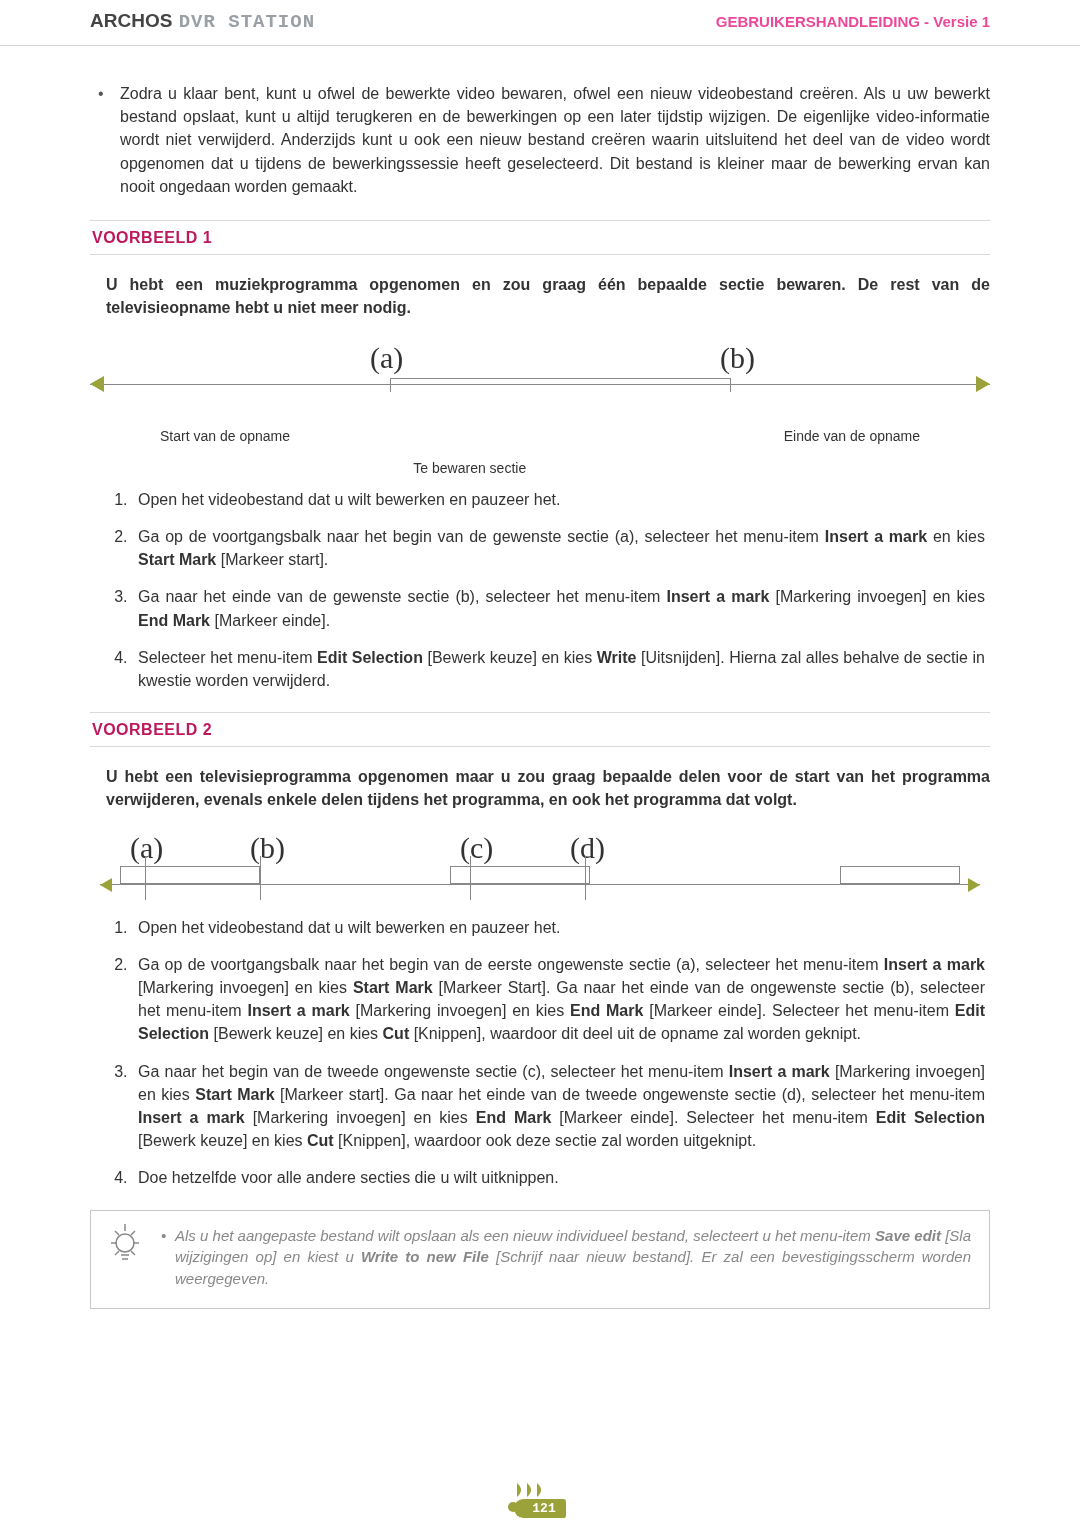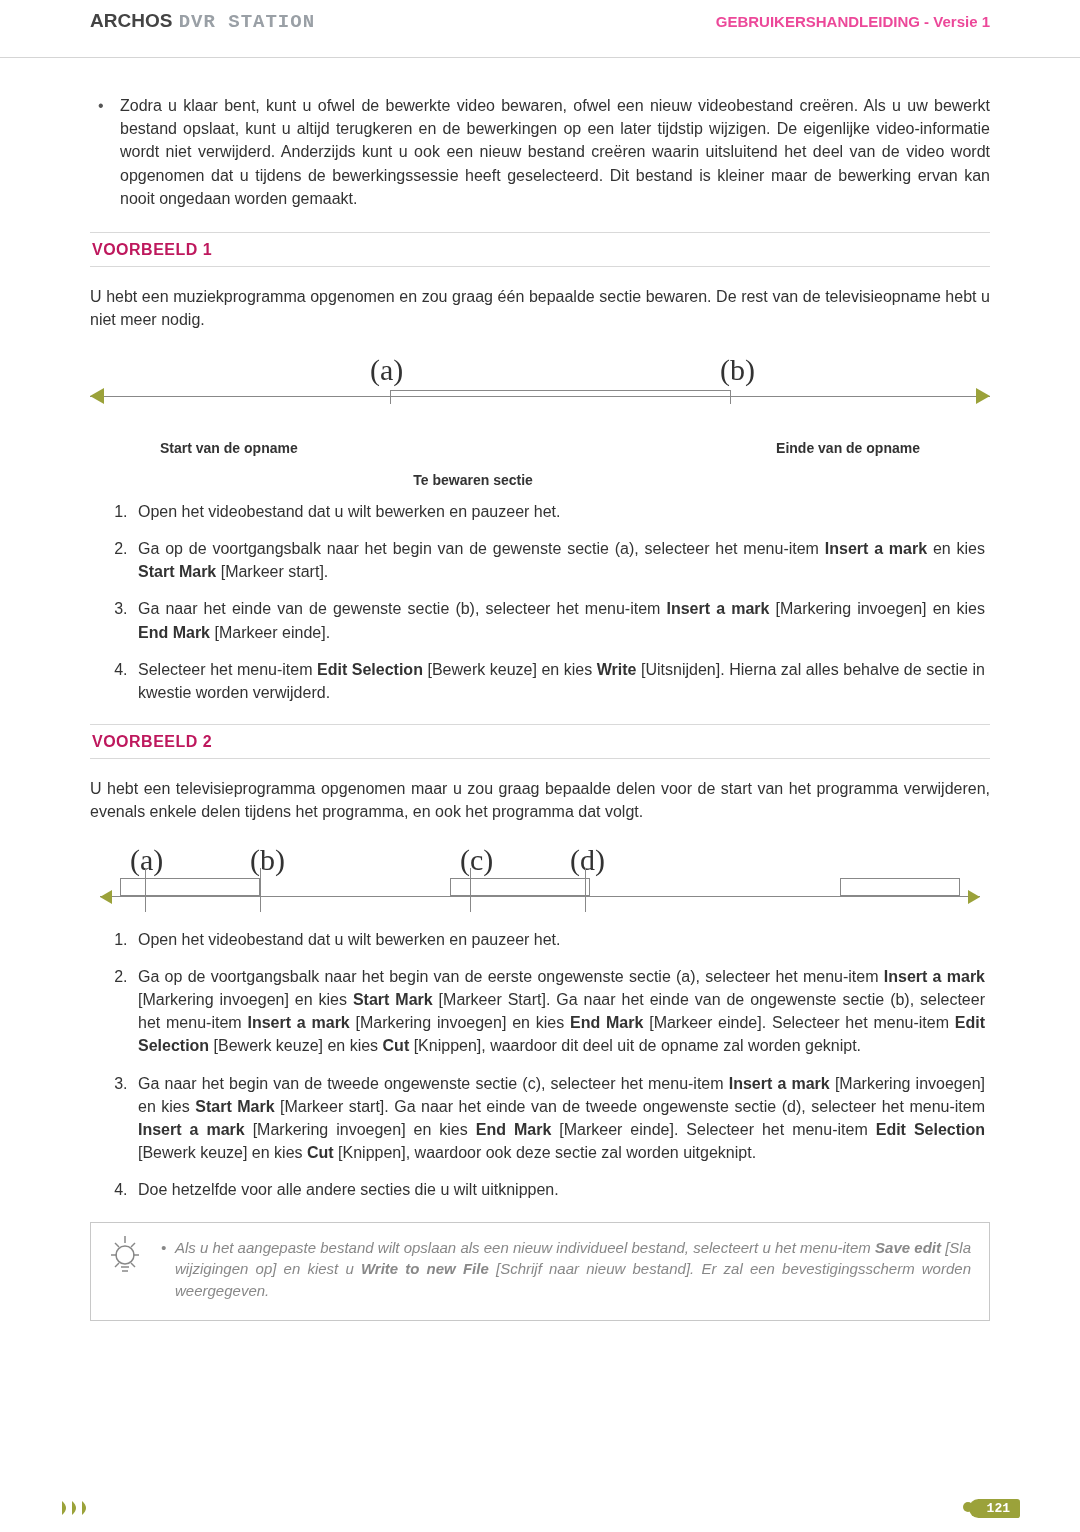--- a/index.html
+++ b/index.html
@@ -16,21 +16,21 @@
     width: 1080px;
     min-height: 1532px;
     padding: 0 0 20px 0;
     position: relative;
   }
   
   .header {
     display: flex;
     justify-content: space-between;
     align-items: baseline;
-    padding: 10px 90px 24px 90px;
+    padding: 10px 90px 12px 90px;
     border-bottom: 1px solid #d5d5d5;
   }
   .hdr-left { font-weight: 700; letter-spacing: 1px; font-size: 19px; }
   .brand { color: #444; font-family: Arial Black, Arial, sans-serif; letter-spacing: 0; }
   .dvr   { color: #9aa0a6; font-family: "Courier New", monospace; font-weight: 700; }
   .hdr-right { font-weight: 700; color: #ec4899; font-size: 15px; }
 
   .content { padding: 18px 90px 0 90px; font-size: 16px; line-height: 1.45; }
 
   ul.bullets { list-style: none; padding-left: 30px; margin: 18px 0 22px 0; }
@@ -40,35 +40,35 @@
   .section-title {
     color: #be185d;
     font-weight: 700;
     letter-spacing: 0.5px;
     font-size: 16px;
     padding: 5px 2px;
     border-top: 1px solid #d9d9d9;
     border-bottom: 1px solid #d9d9d9;
     margin: 14px 0 18px 0;
   }
-  p.lead { margin: 0 0 14px 0; text-align: justify; }
+  p.lead { margin: 0 0 14px 16px; text-align: justify; font-weight: bold; }
 
   
   .diagram1 { position: relative; height: 86px; margin: 4px 0 6px 0; }
   .d1-ab { position: absolute; font-family: Georgia, serif; font-size: 30px; }
   .d1-track { position: absolute; left: 0; right: 0; top: 44px; height: 14px; }
   .d1-line { position:absolute; left:0; right:0; top:6px; border-top:1.5px solid #888; }
   .d1-top  { position:absolute; left:300px; right:260px; top:0; border-top:1.5px solid #888; }
   .d1-tick { position:absolute; top:0; width:0; height:14px; border-left:1.5px solid #888; }
   .d1-arrow-l, .d1-arrow-r {
     position:absolute; top:44px; width:0; height:0; border-top:8px solid transparent; border-bottom:8px solid transparent;
   }
   .d1-arrow-l { left:0; border-right:14px solid #9ba23a; top:42px; }
   .d1-arrow-r { right:0; border-left:14px solid #9ba23a; top:42px; }
-  .d1-labels { display:flex; justify-content: space-between; font-weight:700; font-size:14px; margin-top: 0px; padding: 0 30px; }
+  .d1-labels { display:flex; justify-content: space-between; font-weight:400; font-size:14px; margin-top: 0px; padding: 0 30px; }
   .d1-labels span:nth-child(1){ flex:1; text-align:left; padding-left:40px;}
   .d1-labels span:nth-child(2){ flex:1; margin-top:32px;}
   .d1-labels span:nth-child(3){ flex:1; text-align:right; padding-right:40px;}
 
   ol.steps { padding-left: 42px; margin: 10px 5px 20px 0; }
   ol.steps > li { margin-bottom: 14px; text-align: justify; padding-left: 6px; }
 
   
   .diagram2 { position: relative; height: 80px; margin: 6px 10px 8px 10px; }
   .d2-lab { position:absolute; top:0; font-family: Georgia, serif; font-size:30px; }
@@ -93,22 +93,23 @@
     position: absolute; left: 14px; top: 10px; width: 40px; height: 50px; color:#888;
   }
   .tipbox ul { list-style: none; padding-left: 14px; margin:0; }
   .tipbox li::before { content:"•"; position:absolute; margin-left:-14px; }
   .tipbox li { position:relative; margin-bottom: 4px; text-align: justify; }
   .tipbox b { color:#888; font-style: italic; font-weight: 700; }
 
   
   .footer {
     position: absolute; bottom: 14px; left: 0; right: 0;
-    display:flex; justify-content: space-between; 
+    display:flex; justify-content: space-between; align-items:center;
     padding: 0 60px 0 60px;
+    flex-direction: column;
   }
   .foot-left svg { display:block; }
   .pagenum {
     background:#9ba23a; color:#fff; font-family:"Courier New", monospace;
     font-weight:700; font-size:13px; padding:2px 10px 2px 18px; border-radius: 10px 3px 3px 10px;
     position: relative;
   }
   .pagenum::before {
     content:""; position:absolute; left:-6px; top:3px; width:10px;height:10px;
     background:#9ba23a; border-radius:50%;

